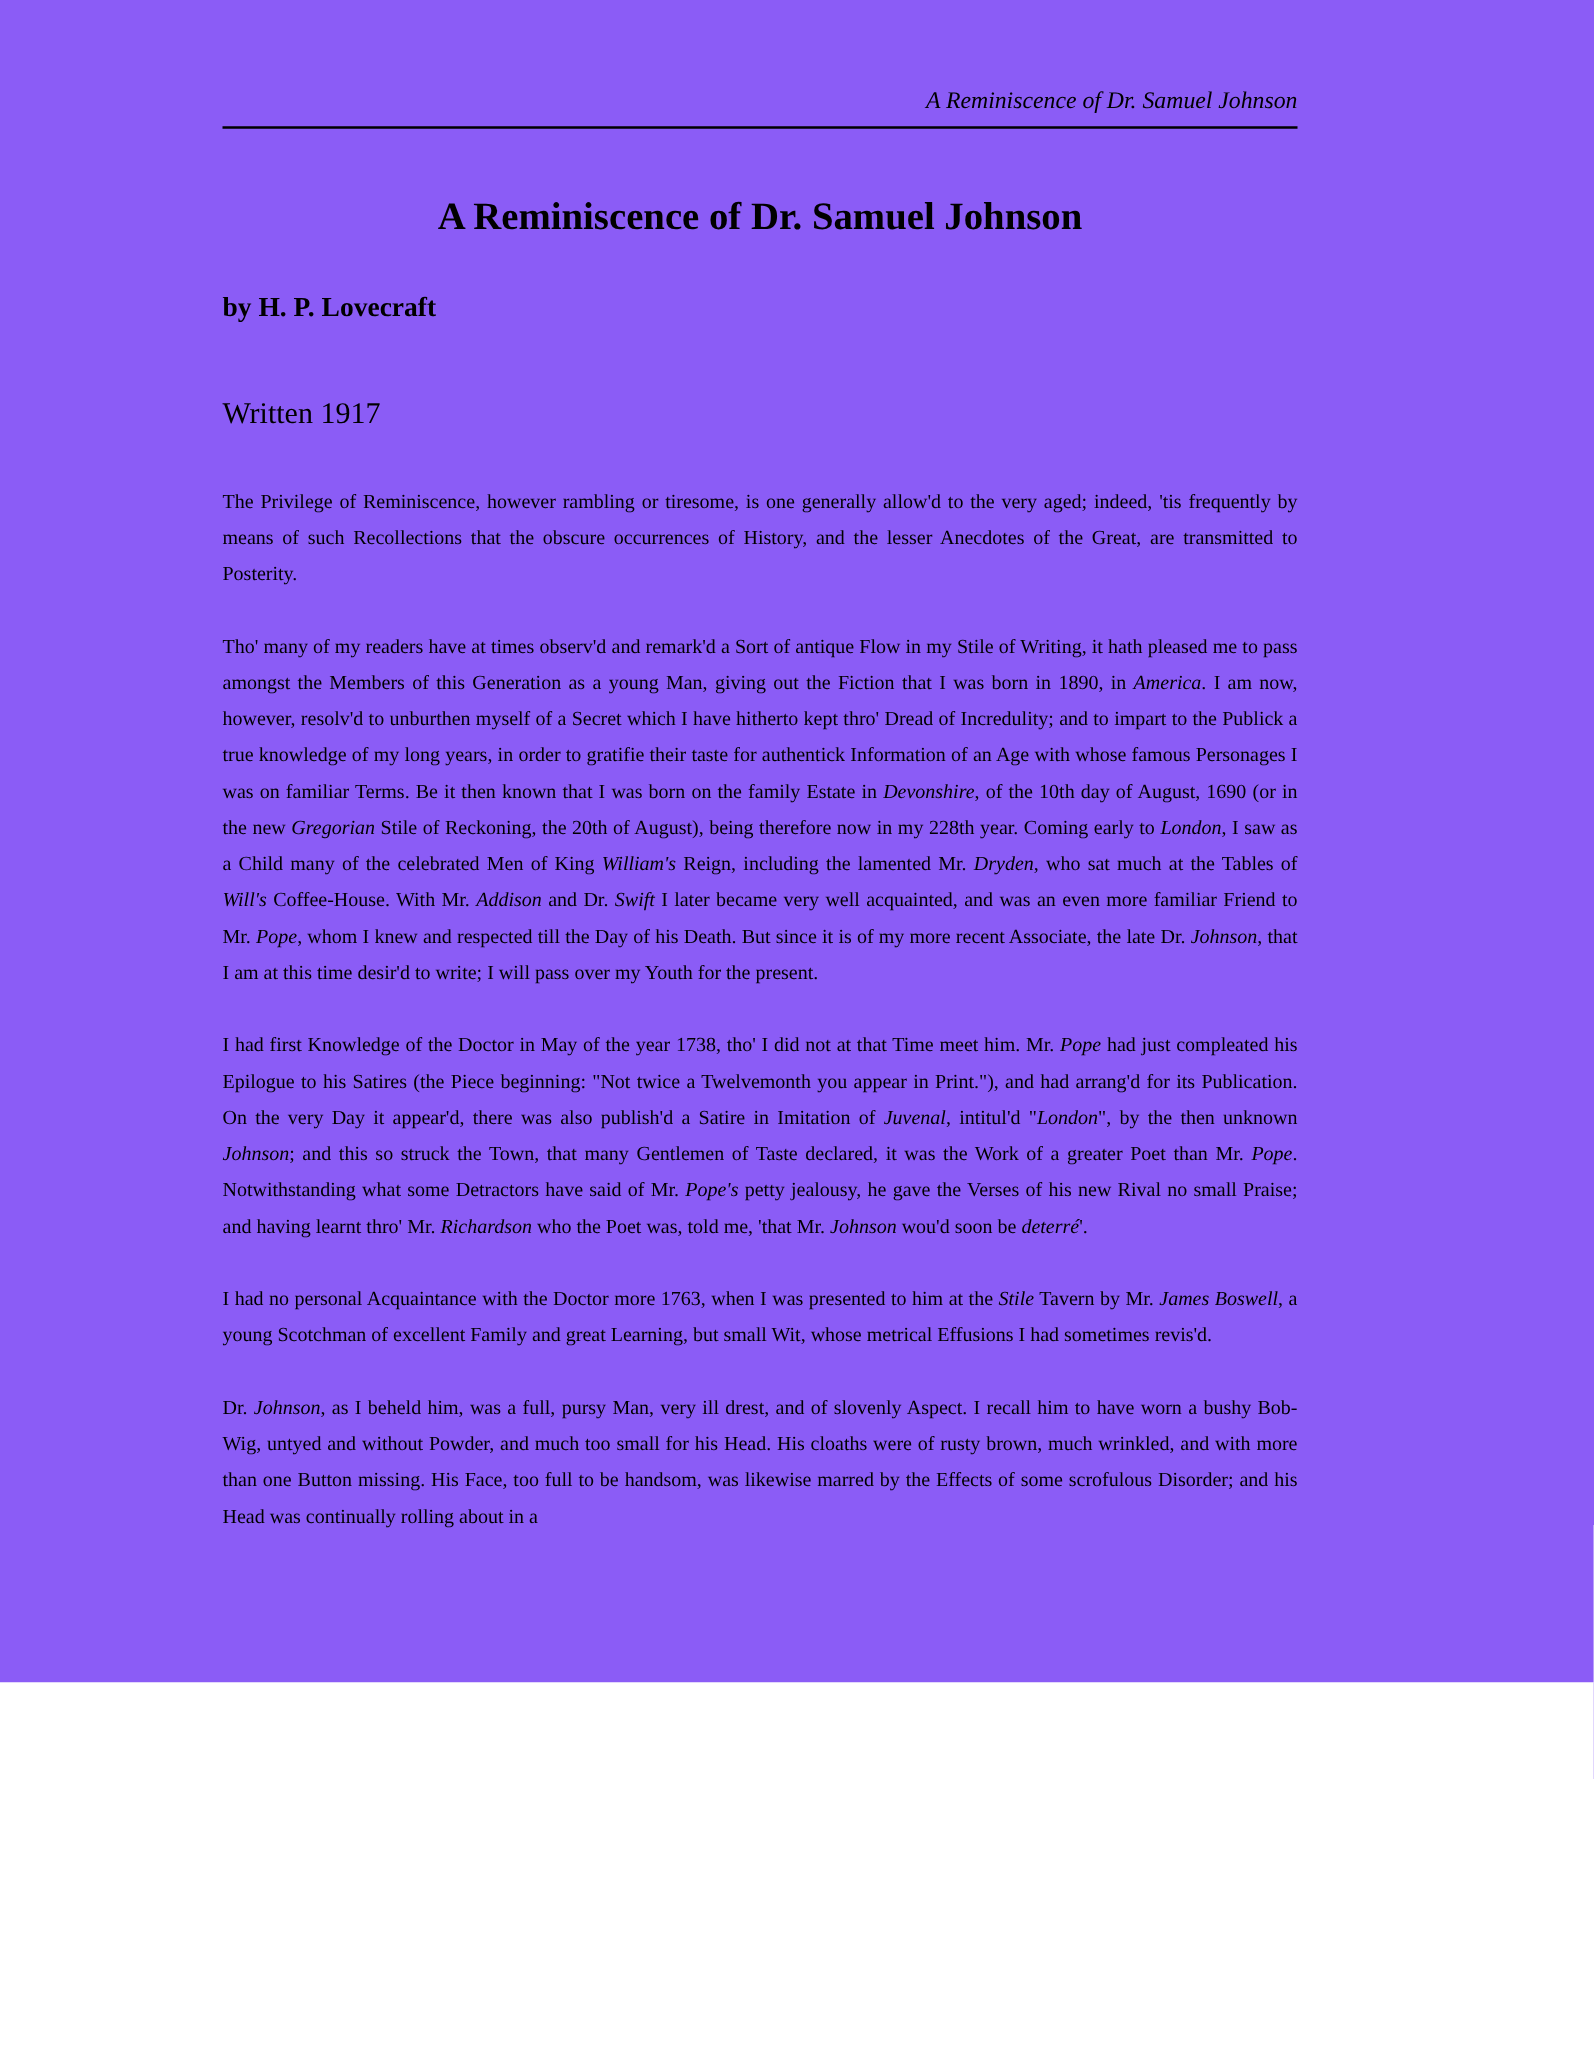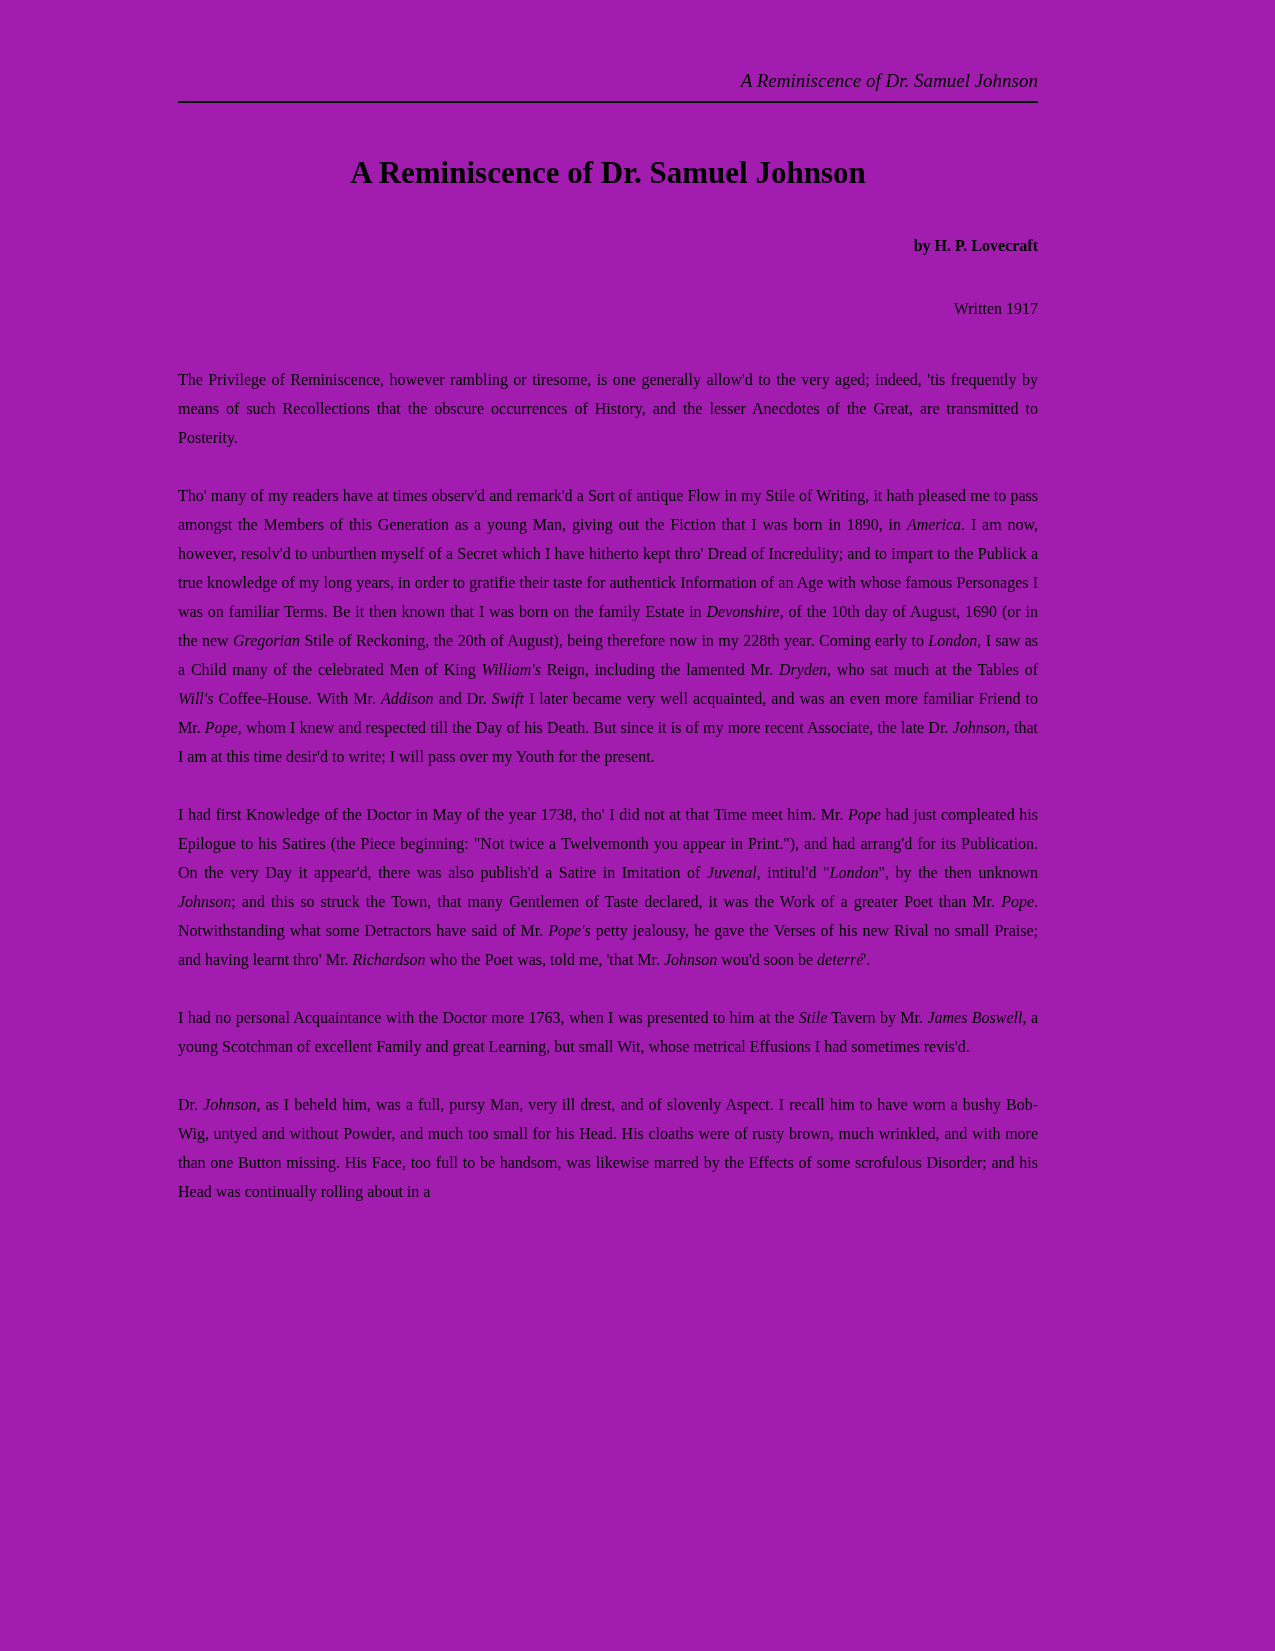--- a/index.html
+++ b/index.html
@@ -3,23 +3,23 @@
 <meta charset="utf-8">
 <style>
   html, body {
     margin: 0;
     padding: 0;
     background: #ffffff;
   }
   .page {
     position: relative;
     width: 1275px;
-    height: 1651px;
+    height: 1346px;
     box-sizing: border-box;
-    background: #a21caf;
+    background: #8b5cf6;
     color: #000000;
     font-family: "Liberation Serif", serif;
     padding: 70px 237px 0 178px;
     overflow: hidden;
   }
   .running-header {
     text-align: right;
     font-style: italic;
     font-size: 19px;
     line-height: 22px;
@@ -32,31 +32,31 @@
     height: 0;
   }
   .doc-title {
     text-align: center;
     font-size: 31px;
     line-height: 36px;
     font-weight: bold;
     margin: 52px 0 0 0;
   }
   .byline {
-    text-align: right;
-    font-size: 16px;
+    text-align: left;
+    font-size: 22px;
     line-height: 26px;
     font-weight: bold;
     margin: 42px 0 0 0;
   }
   .written-date {
-    text-align: right;
-    font-size: 16px;
+    text-align: left;
+    font-size: 24px;
     line-height: 24px;
-    margin-top: 38px;
+    margin-top: 60px;
   }
   .doc-body {
     margin-top: 44px;
     font-size: 16px;
     line-height: 29px;
     text-align: justify;
   }
   .doc-body p {
     margin: 0 0 29px 0;
   }

